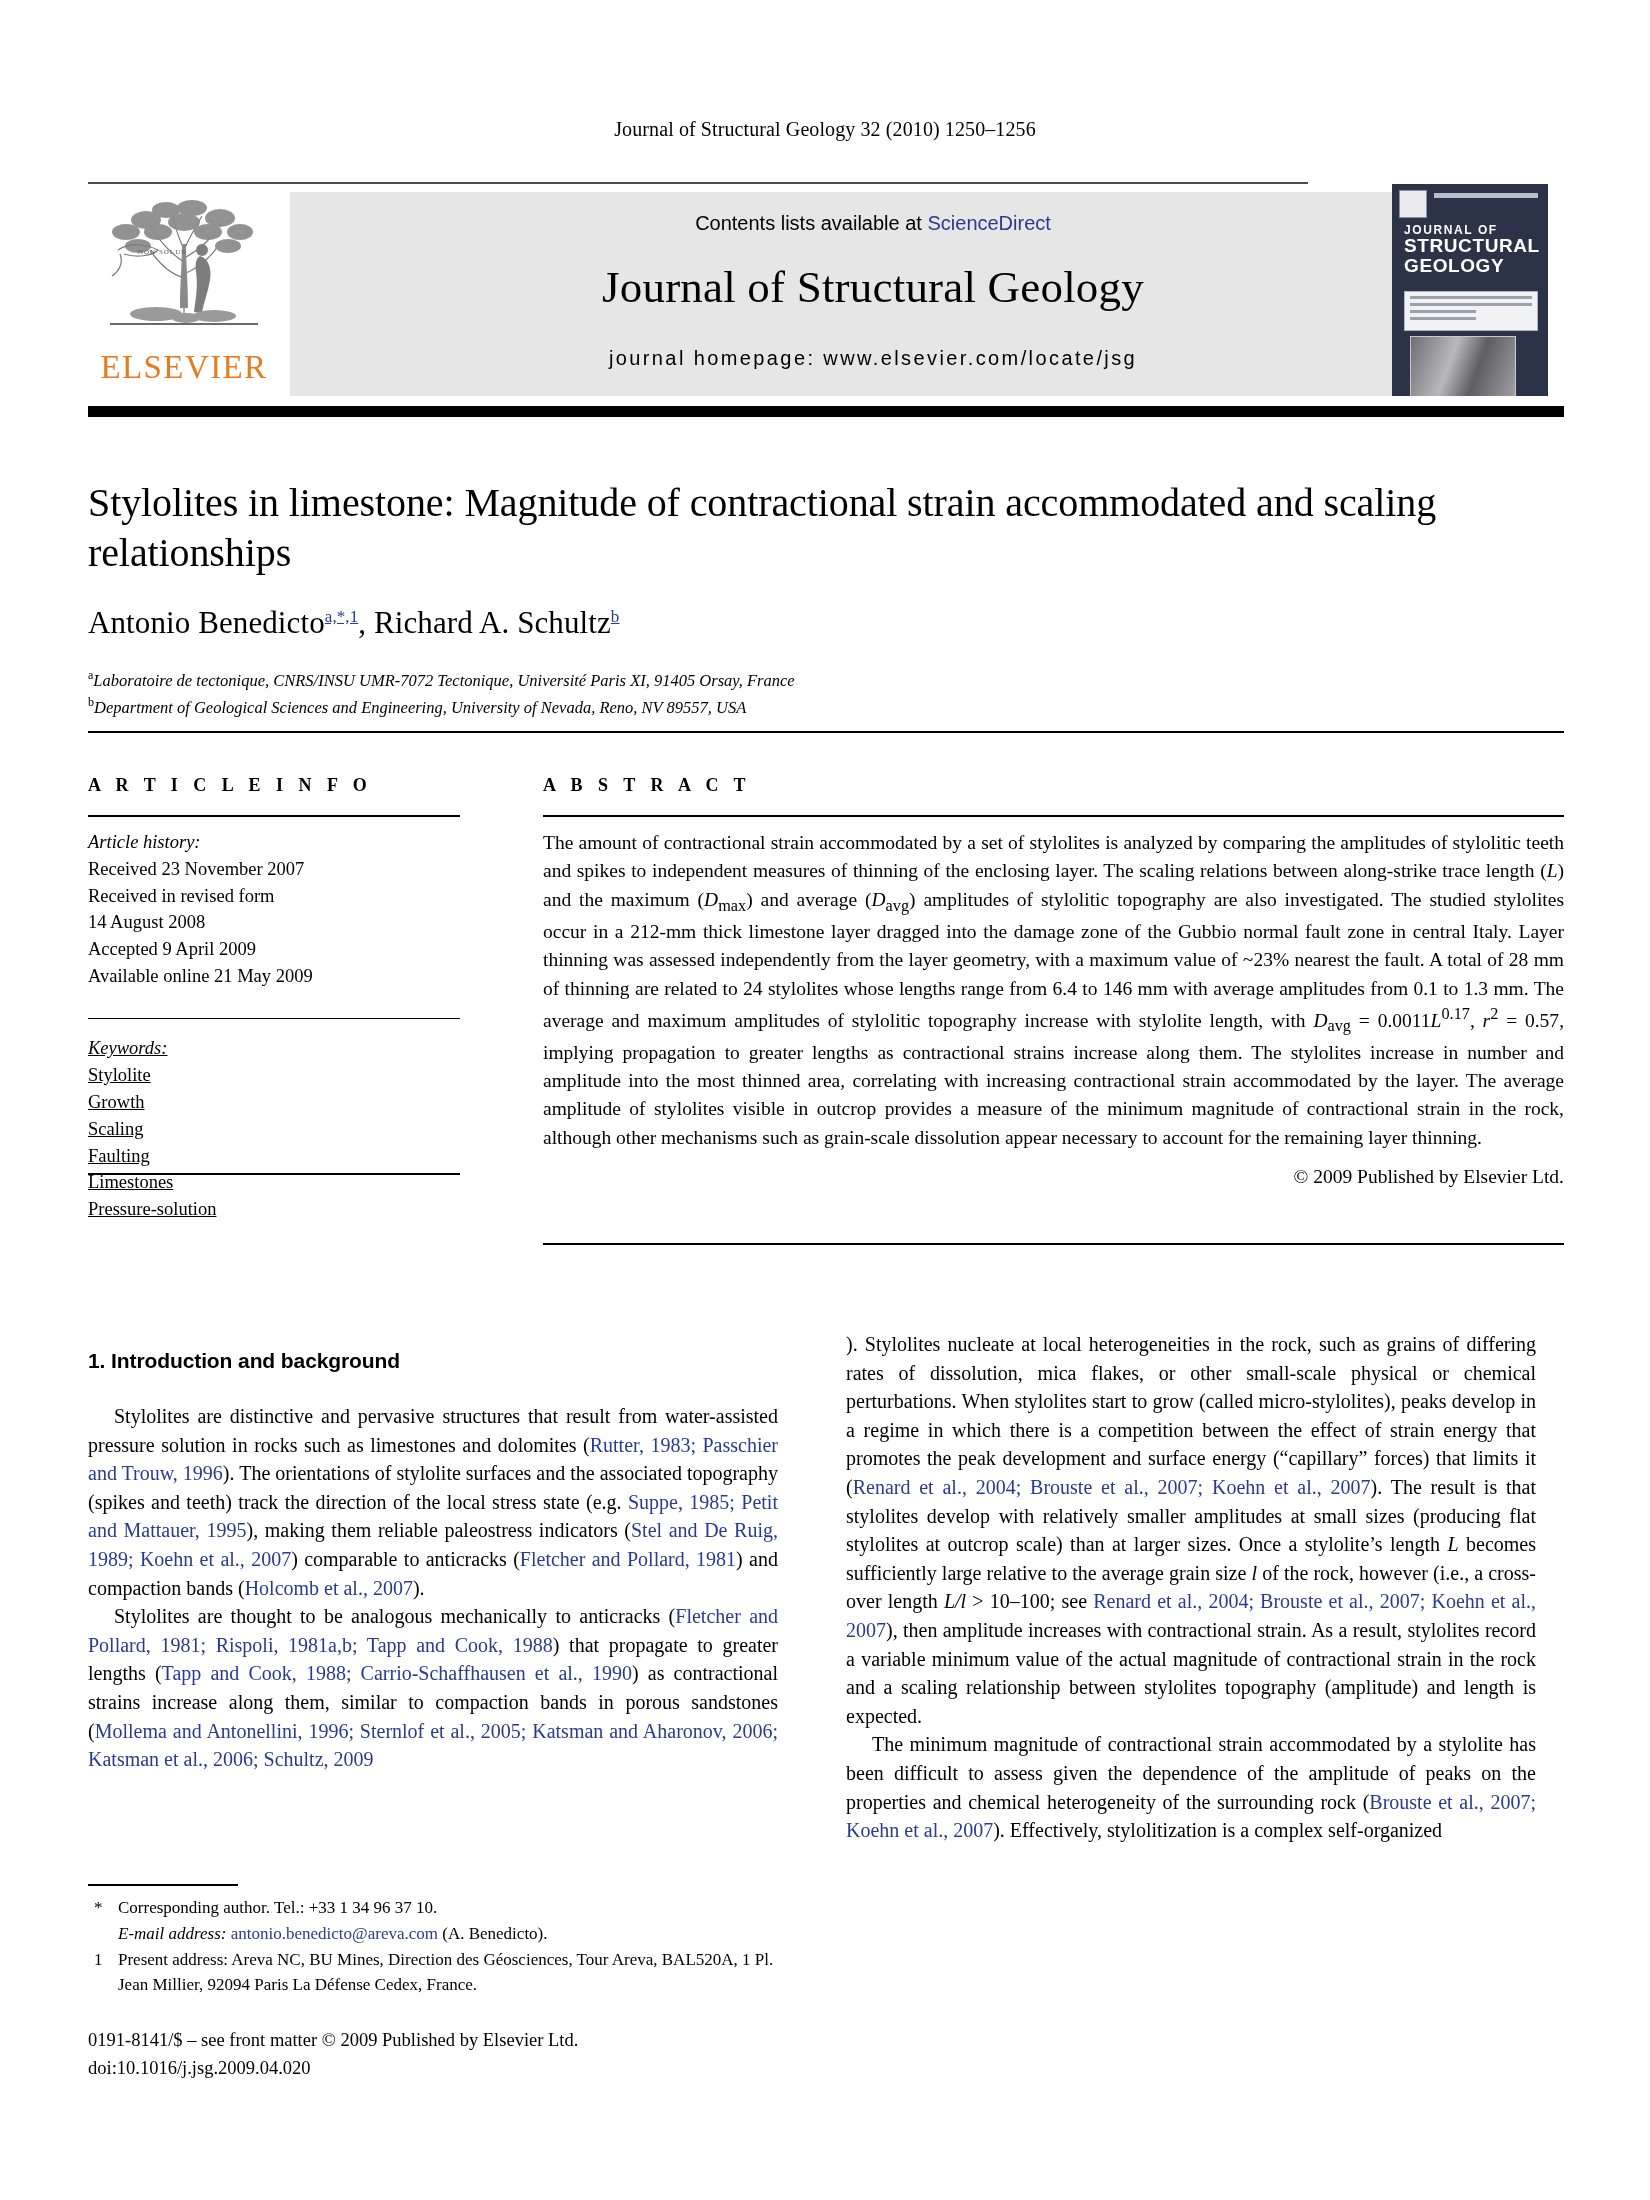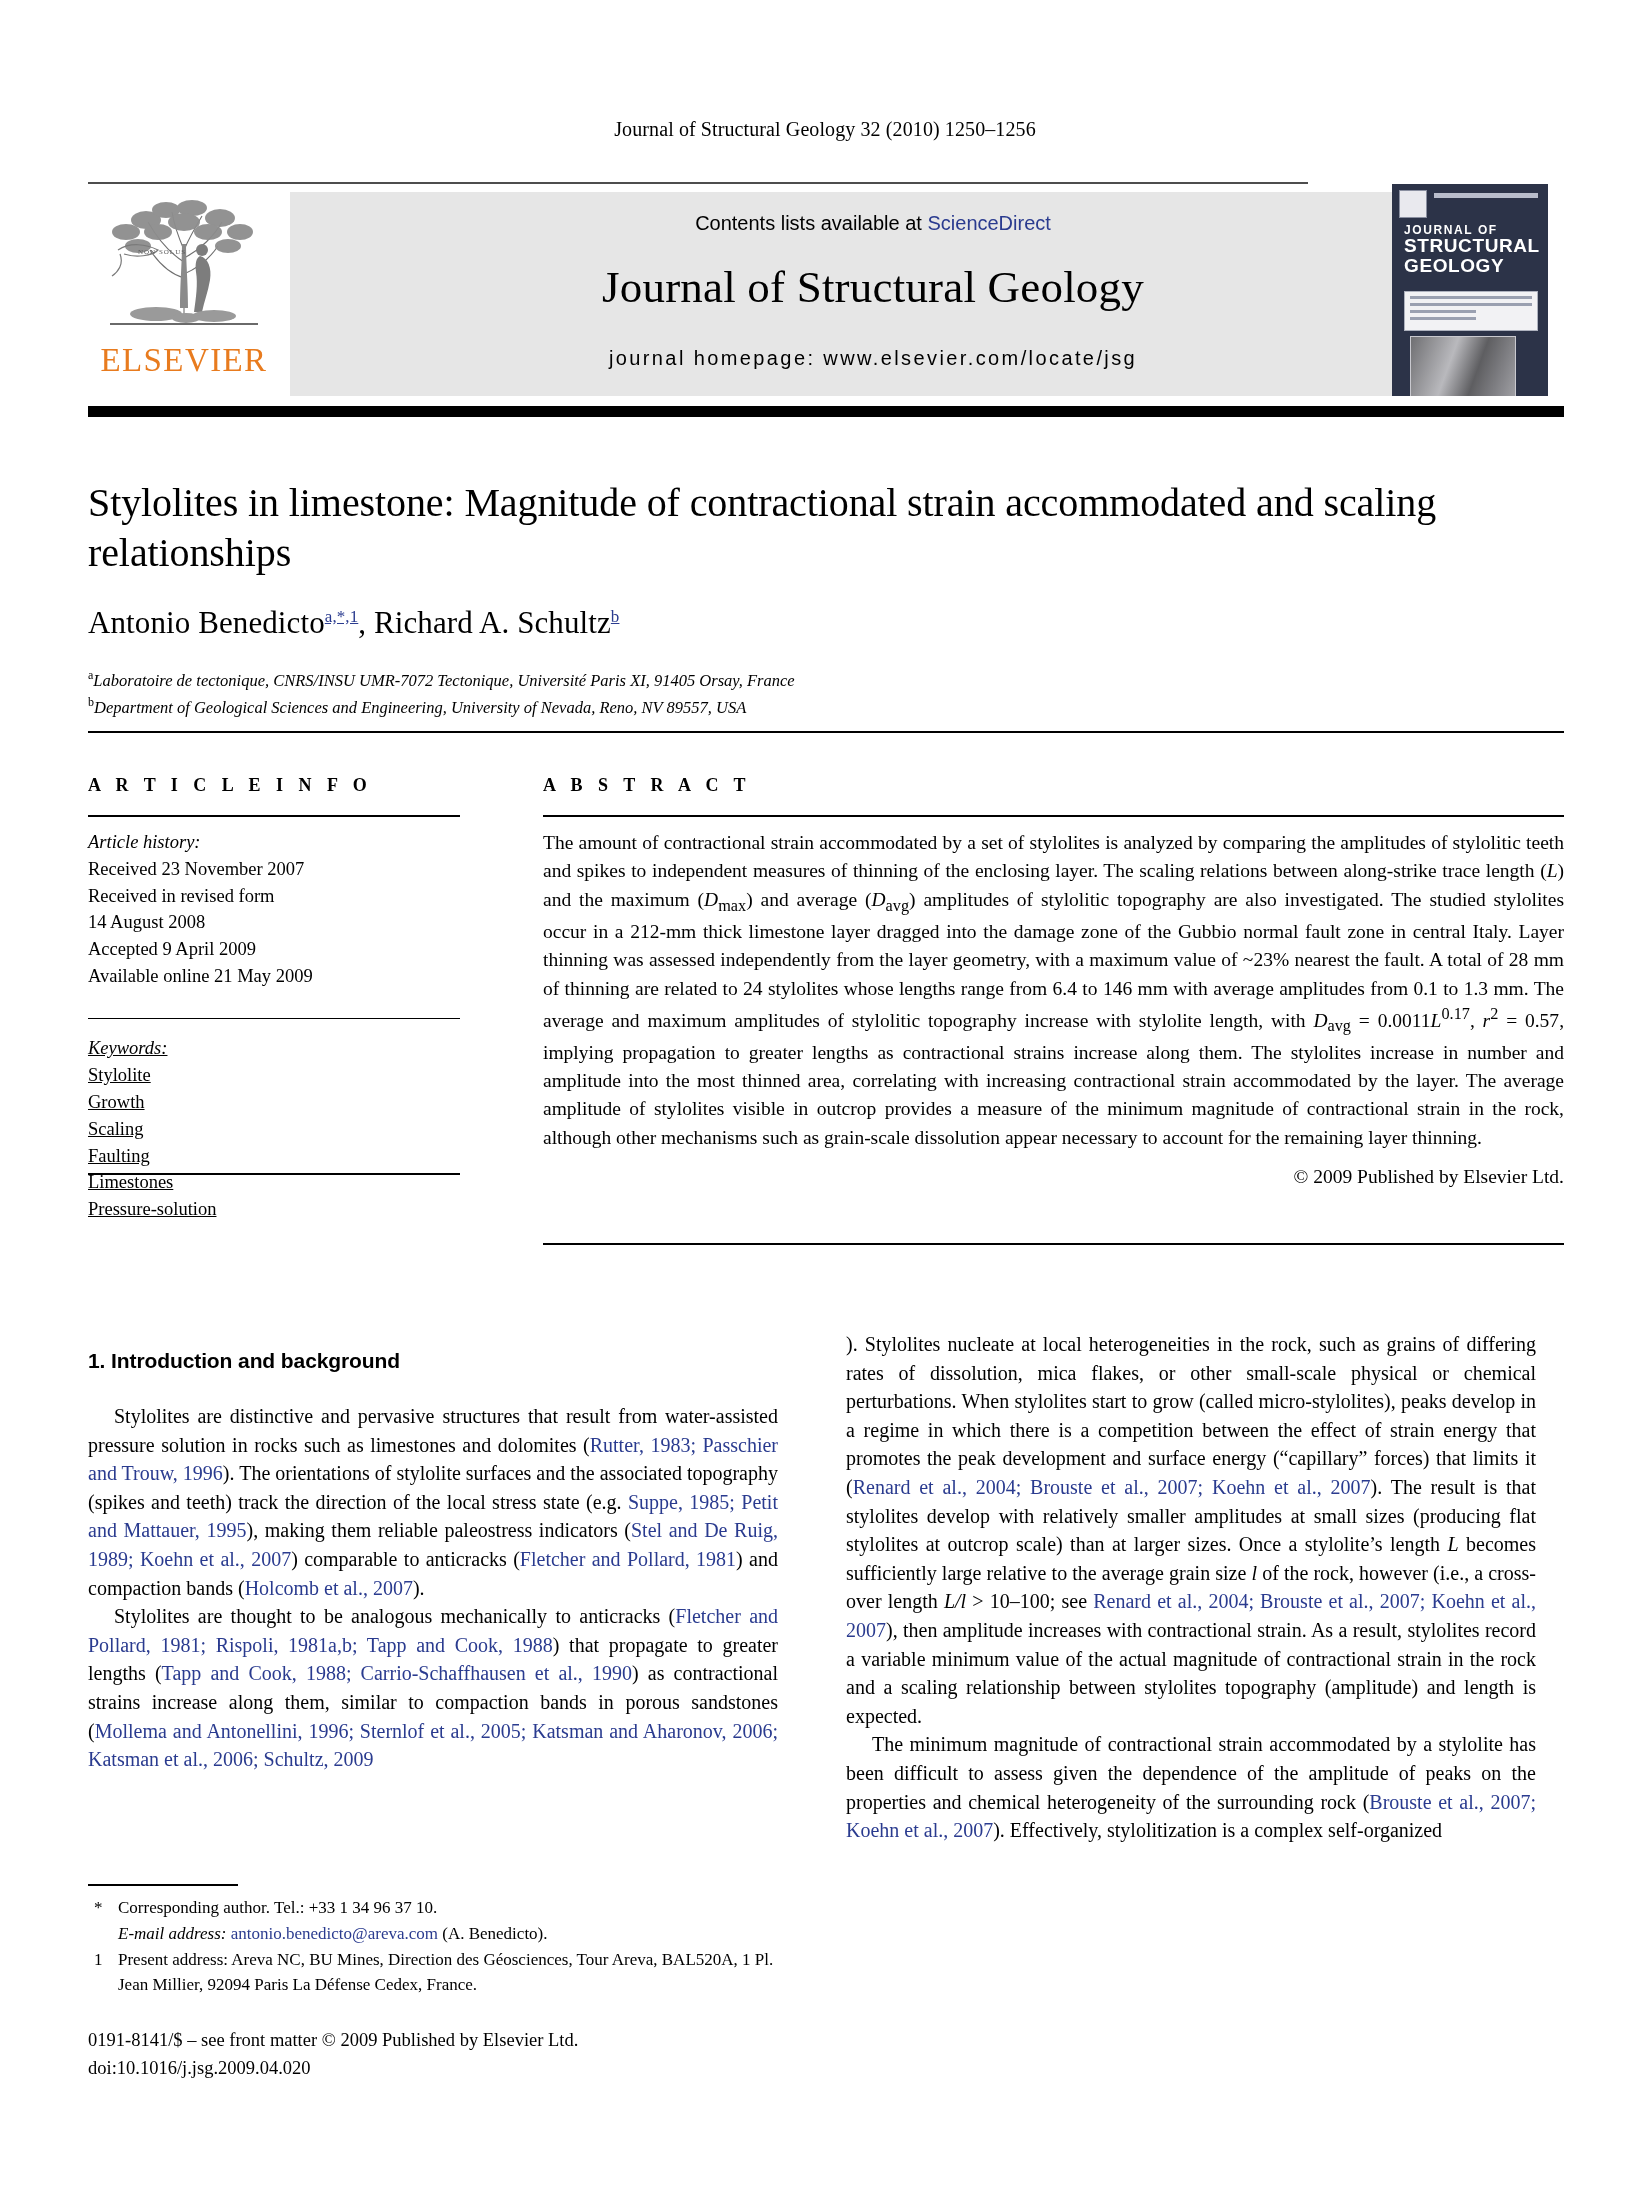--- a/index.html
+++ b/index.html
@@ -58,21 +58,21 @@
   }
   .elsevier-tree {
     width: 176px;
     height: 150px;
   }
   .elsevier-word {
     font-family: "Liberation Serif", serif;
     font-size: 33px;
     letter-spacing: 1.4px;
     color: #e87b1e;
-    margin-top: 2px;
+    margin-top: 9px;
     line-height: 1;
   }
 
   .sd-band {
     position: absolute;
     left: 290px; top: 192px;
     width: 1166px;
     height: 204px;
     background: #e6e6e6;
     display: flex;

